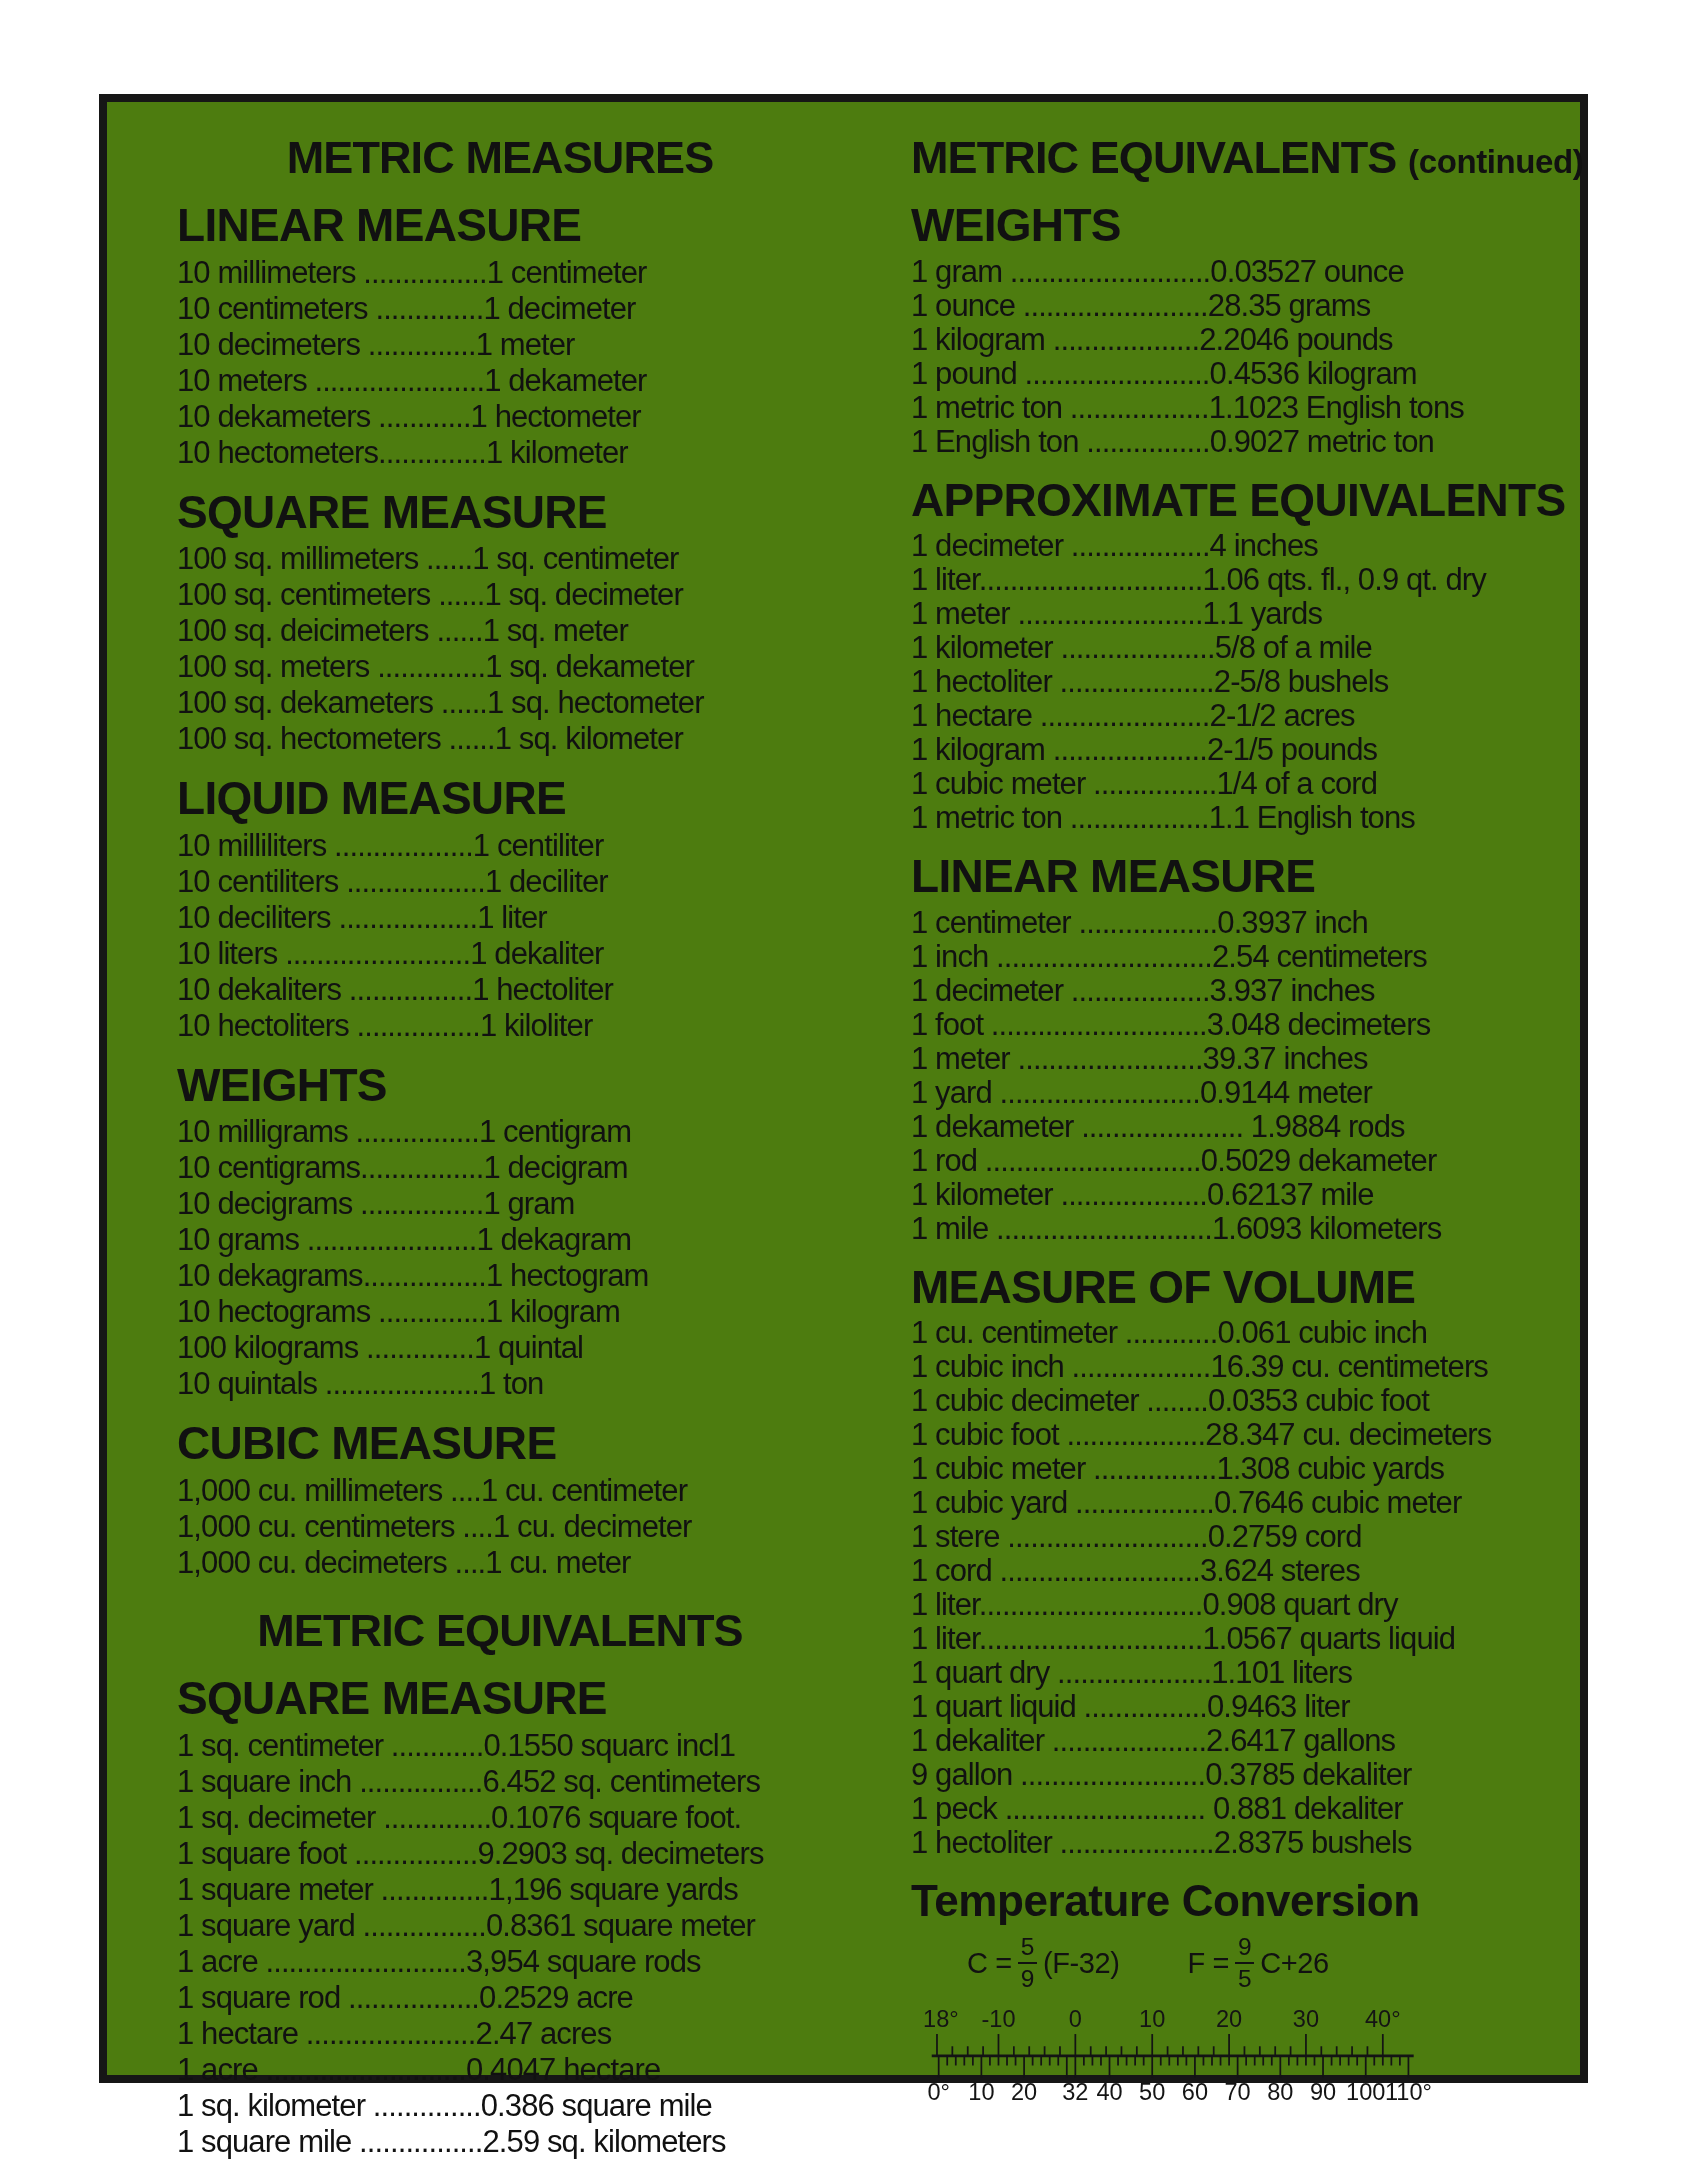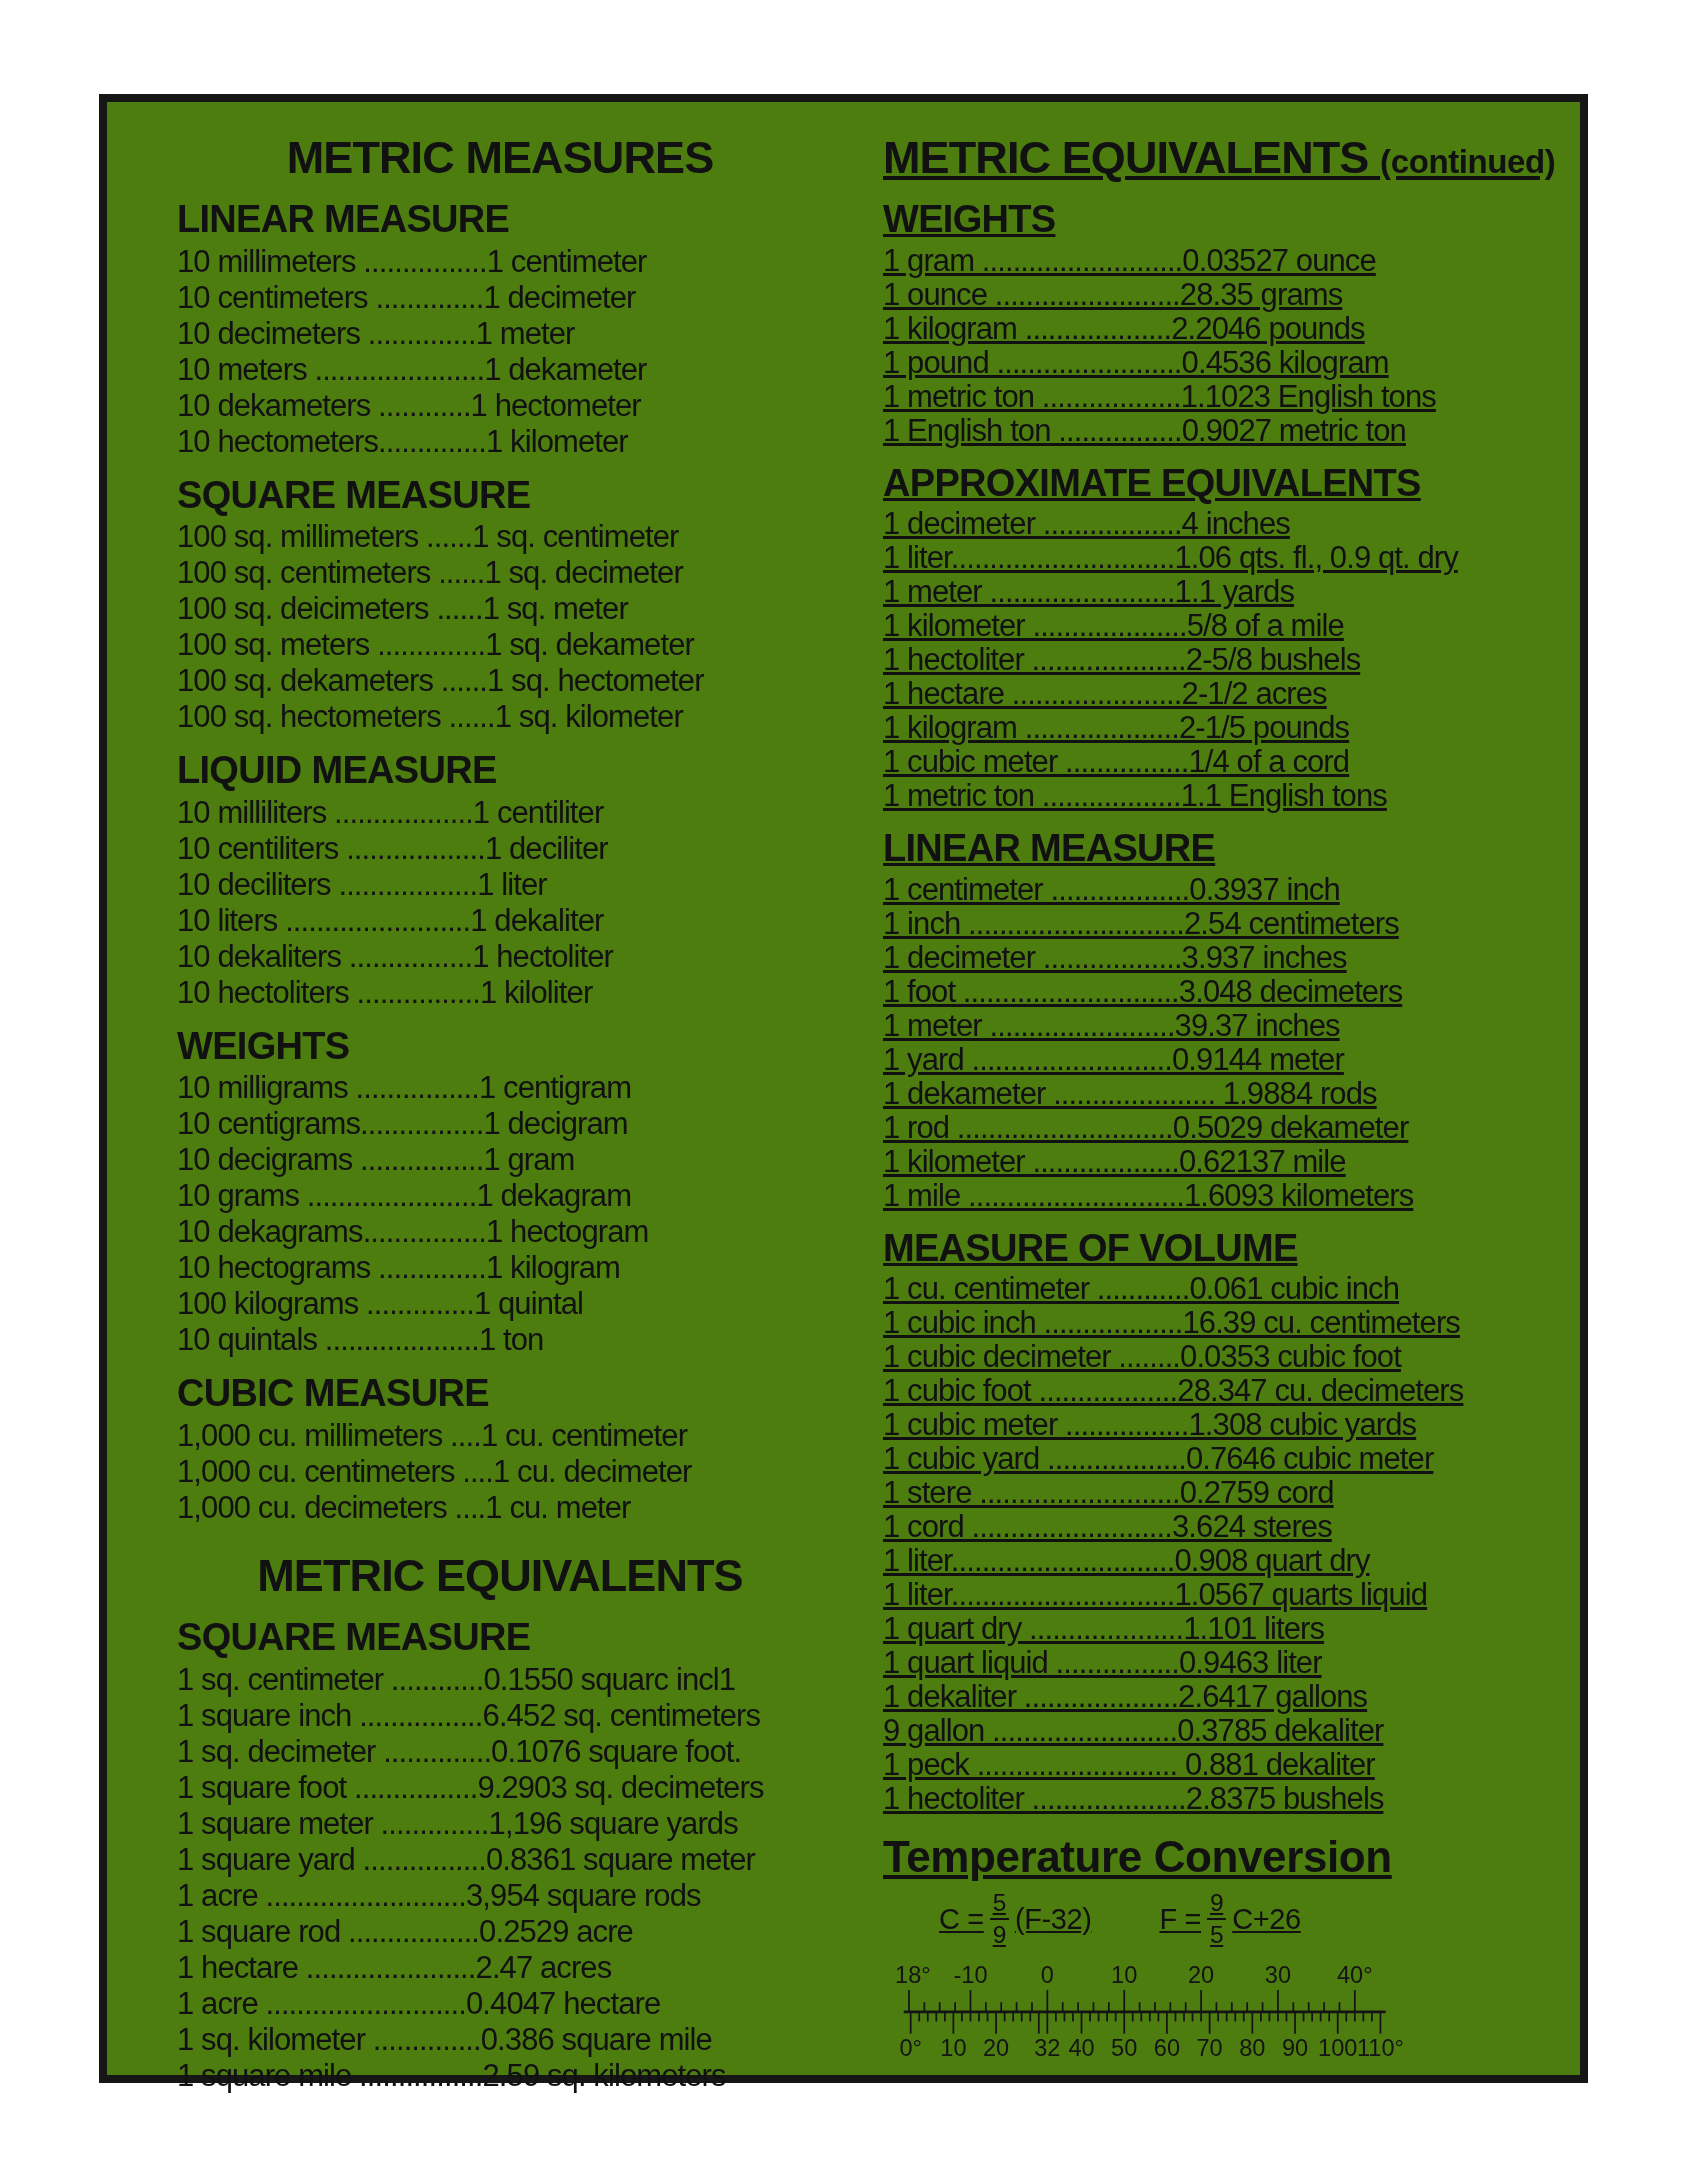--- a/index.html
+++ b/index.html
@@ -7,30 +7,30 @@
     width:1687px;height:2184px;position:relative;background:#ffffff;
     font-family:"Liberation Sans", sans-serif;color:#111;
     -webkit-font-smoothing:antialiased;
   }
   .frame{
     position:absolute;left:99px;top:94px;width:1489px;height:1989px;
     border:8.7px solid #161616;box-sizing:border-box;background:#4d7c0f;
   }
   .col{position:absolute;top:23px;}
   .col-left{left:70px;width:646px;}
-  .col-right{left:776px;width:699px;text-decoration:underline;}
+  .col-right{left:804px;width:699px;}
   .doc-title{
     font-size:45px;font-weight:bold;letter-spacing:-0.9px;
     margin:7px 0 5.2px 0;white-space:nowrap;
   }
   .col-left .doc-title{text-align:center;}
   .col-left .doc-title.second{margin-top:24.5px;}
   .doc-title .cont-suffix{font-size:33px;font-weight:bold;letter-spacing:-0.4px;}
   .sec-heading{
-    font-size:38px;font-weight:bold;letter-spacing:-0.7px;
+    font-size:46px;font-weight:bold;letter-spacing:-0.7px;
     margin:14px 0 2.6px 0;white-space:nowrap;
   }
   .line{
     font-size:31px;letter-spacing:-0.9px;white-space:nowrap;
   }
   .col-left .line{line-height:36px;}
   .col-right .line{line-height:34px;}
   .temp-heading{
     font-size:44px;font-weight:bold;letter-spacing:-0.4px;margin:15.7px 0 7px 0;
   }

